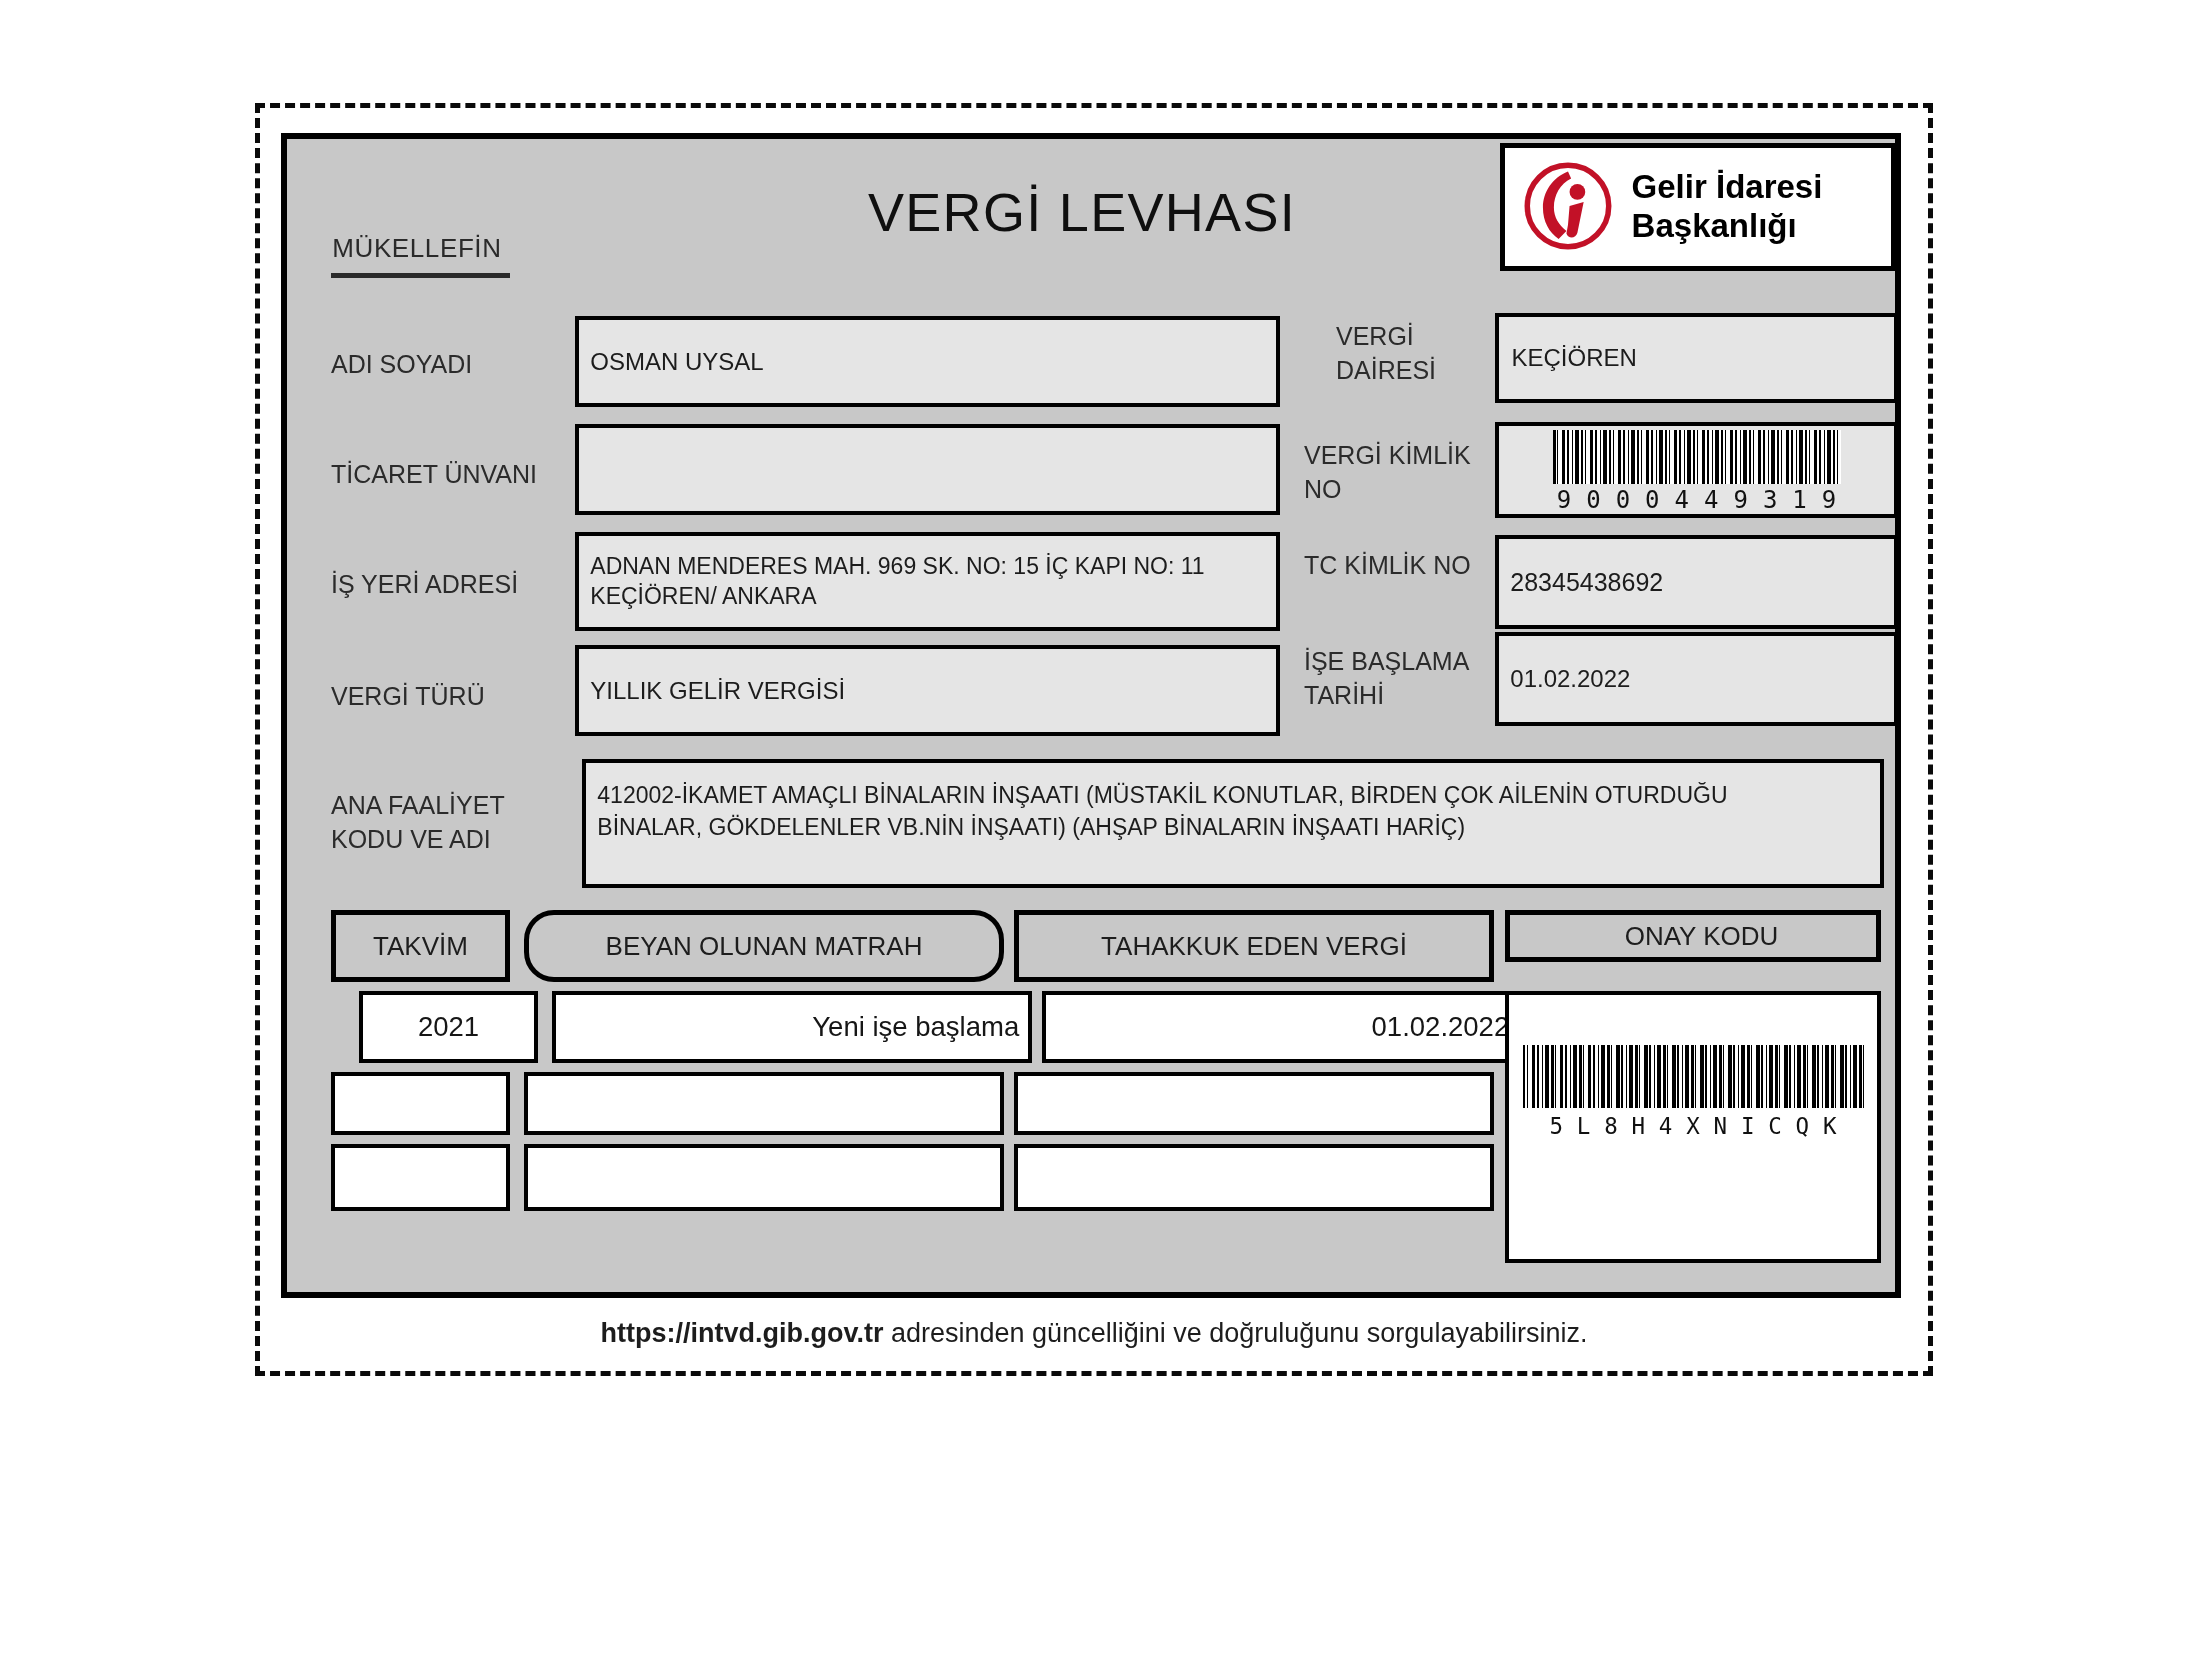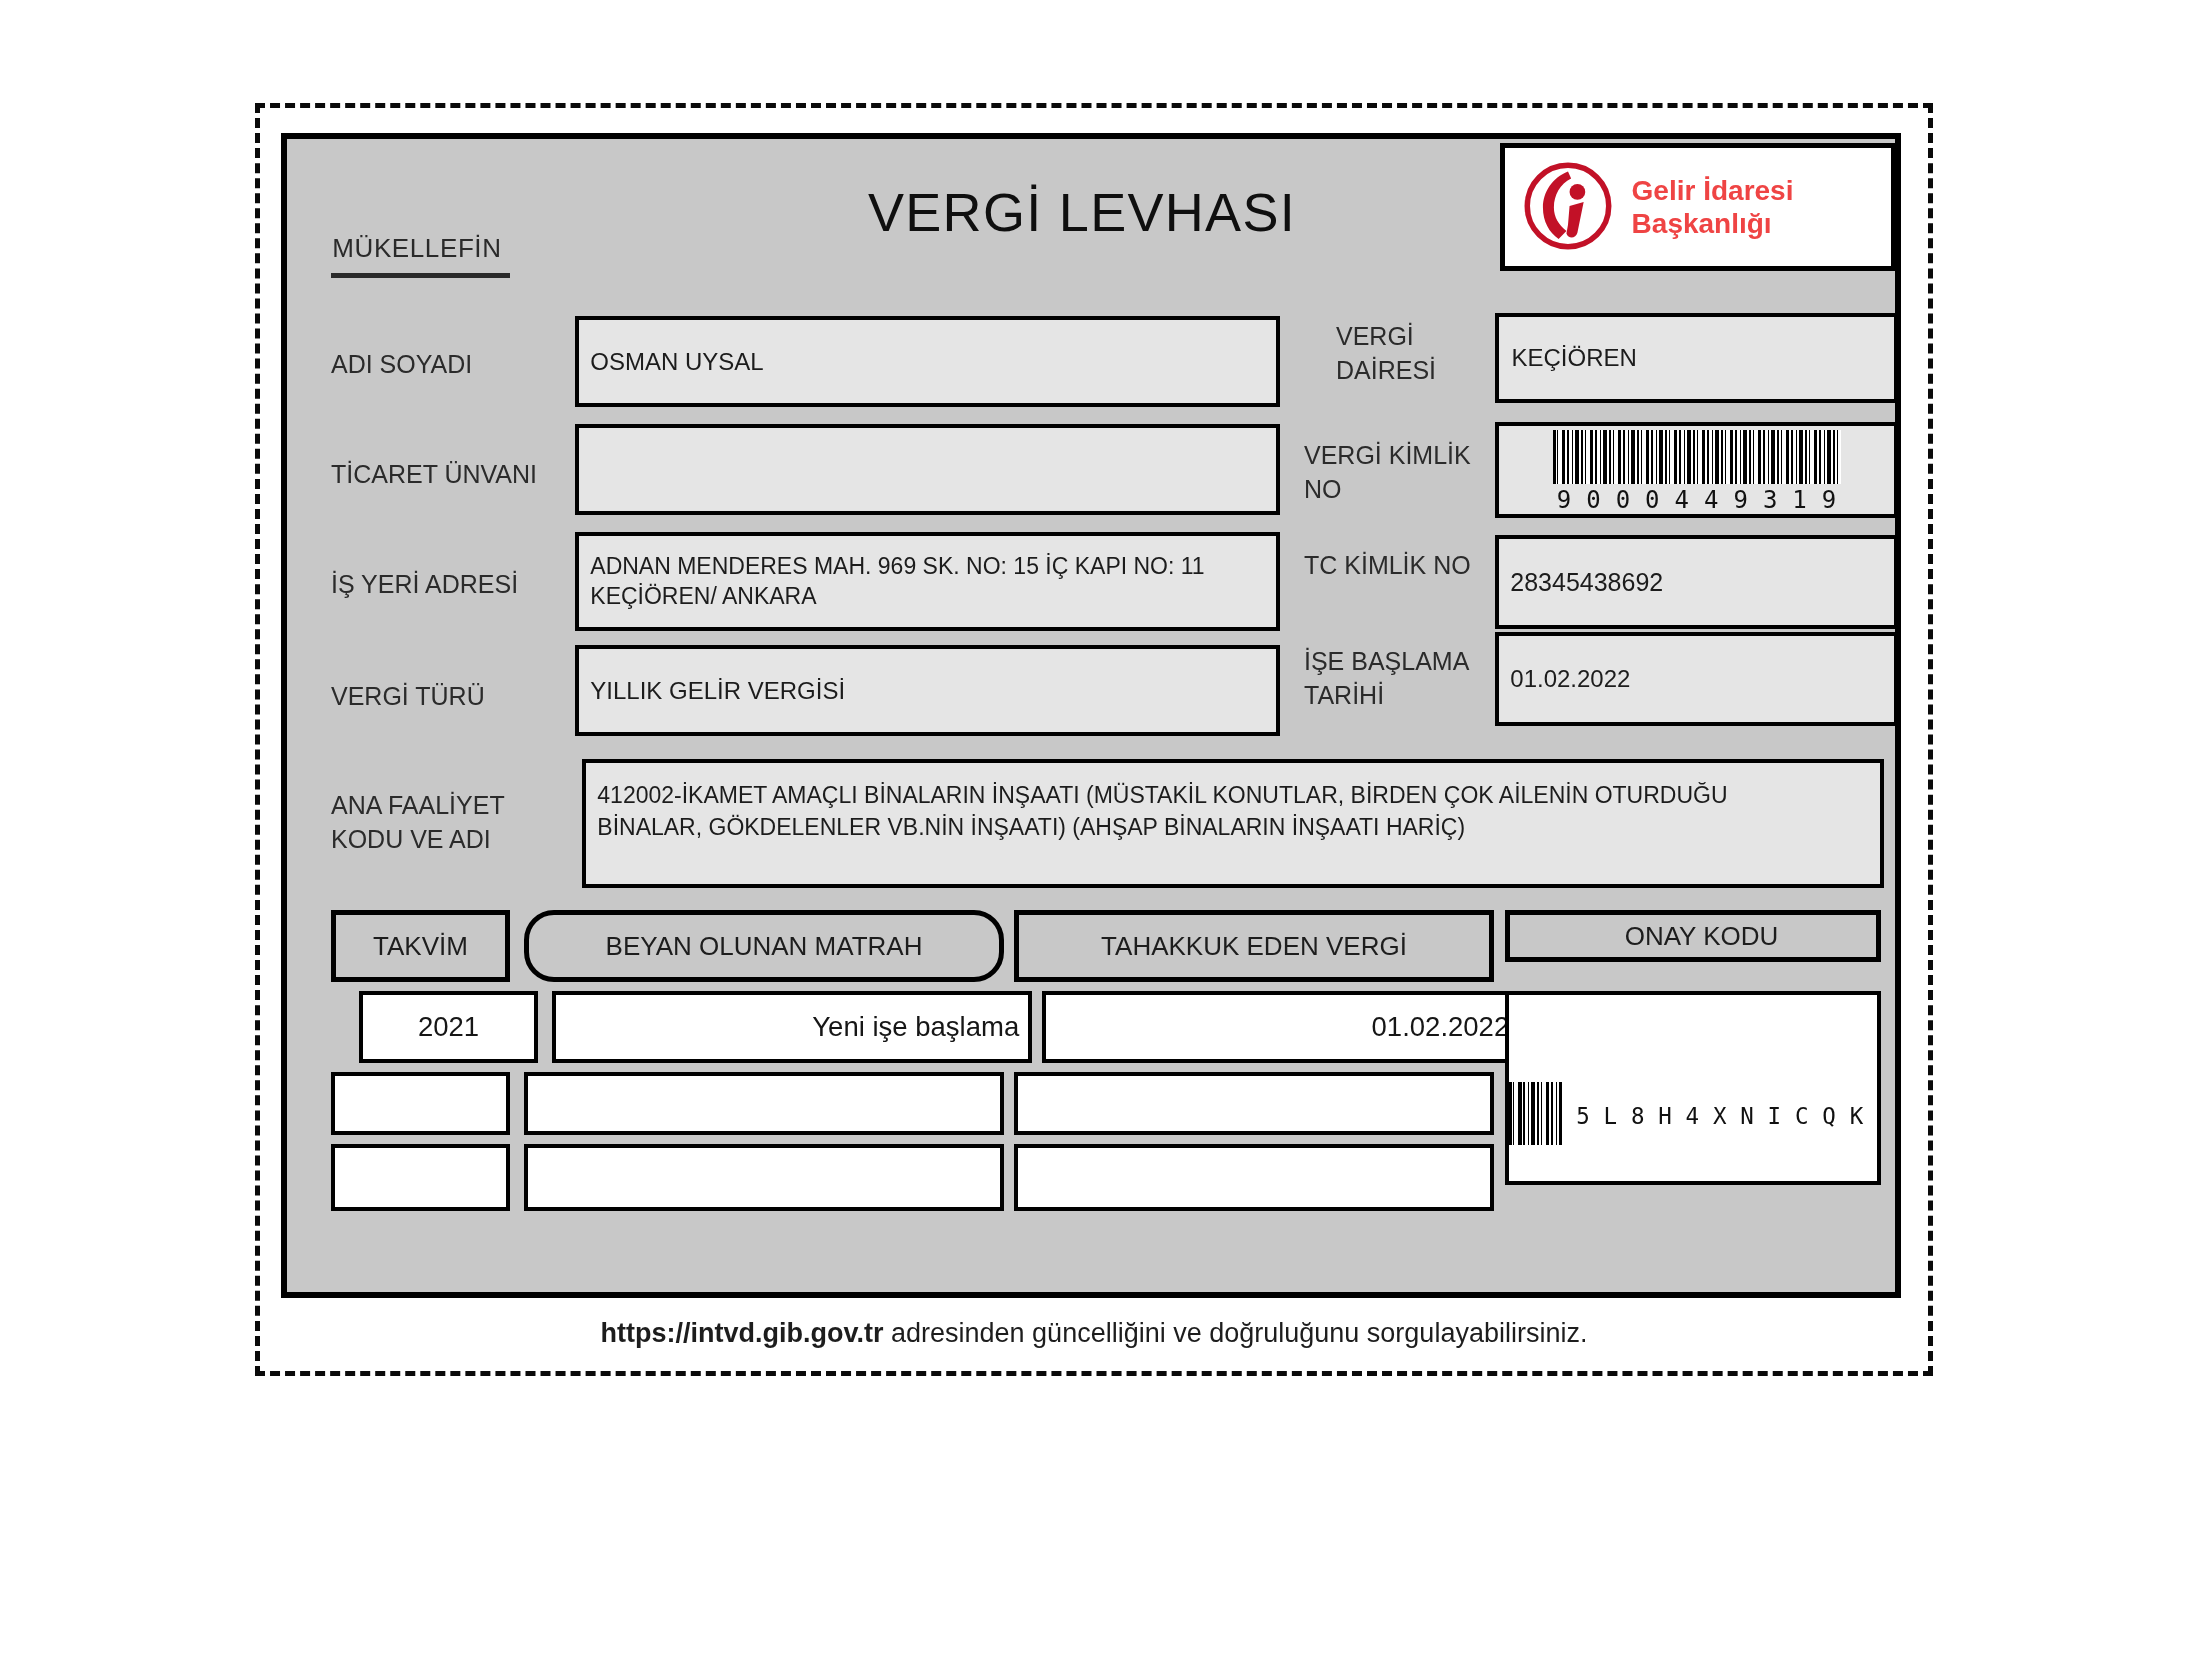--- a/index.html
+++ b/index.html
@@ -14,21 +14,21 @@
 
   .section-label { position:absolute; left:331px; top:233px; font-size:26px; color:#2a2a2a;
                    letter-spacing:0.6px; border-bottom:5px solid #2a2a2a; padding:0 8.8px 8.8px 1.3px; }
 
   .page-title { position:absolute; left:663px; top:181px; width:838px; text-align:center;
                 font-size:54px; color:#0f0f0f; letter-spacing:1.3px; }
 
   .logo-box { position:absolute; left:1500px; top:143px; width:396px; height:128px;
               background:#fff; border:5px solid #000; display:flex; align-items:center;
               gap:16.3px; padding-left:16.3px; }
-  .agency-name { font-size:28px; font-weight:bold; color:#ef4444; line-height:1.18; white-space:pre-line; }
+  .agency-name { font-size:33px; font-weight:bold; color:#000000; line-height:1.18; white-space:pre-line; }
 
   .lbl { position:absolute; font-size:25px; color:#2b2b2b; white-space:pre-line; line-height:1.35; }
   .lbl-adi      { left:331px; top:348px; }
   .lbl-ticaret  { left:331px; top:458px; }
   .lbl-adres    { left:331px; top:568px; }
   .lbl-turu     { left:331px; top:680px; }
   .lbl-faaliyet { left:331px; top:789px; }
   .lbl-dairesi  { left:1304px; top:320px;margin-left:32px; }
   .lbl-vkn      { left:1304px; top:439px; }
   .lbl-tckn     { left:1304px; top:549px; }
@@ -67,22 +67,22 @@
   .td { position:absolute; background:#fff; border:4.4px solid #000; display:flex;
         align-items:center; font-size:27.5px; color:#161616; }
   .td-center { justify-content:center; }
   .td-right  { justify-content:flex-end; padding-right:8.8px; }
   .r1 { top:991px; height:72px;margin-left:28px; }
   .r2 { top:1072px; height:63px; }
   .r3 { top:1144px; height:67px; }
   .c1 { left:331px;  width:179px; }
   .c2 { left:524px;  width:480px; }
   .c3 { left:1014px; width:480px; }
-  .onay-cell { position:absolute; left:1505px; top:991px; width:376px; height:194px;
-               background:#fff; border:4.4px solid #000; display:flex; 
+  .onay-cell { position:absolute; left:1505px; top:991px; width:376px; height:272px;
+               background:#fff; border:4.4px solid #000; display:flex; flex-direction:column;
                align-items:center; padding-top:50px; }
   .onay-text { font-family:"DejaVu Sans Mono", monospace; font-size:22.5px; color:#111;
                letter-spacing:13.8px; margin-top:5px; padding-left:13.8px; white-space:nowrap; }
 
   .footer { position:absolute; left:255px; top:1318px; width:1678px; text-align:center;
             font-size:27px; color:#1d1d1d; }
   .footer b { font-weight:bold; }
 </style>
 </head>
 <body>

